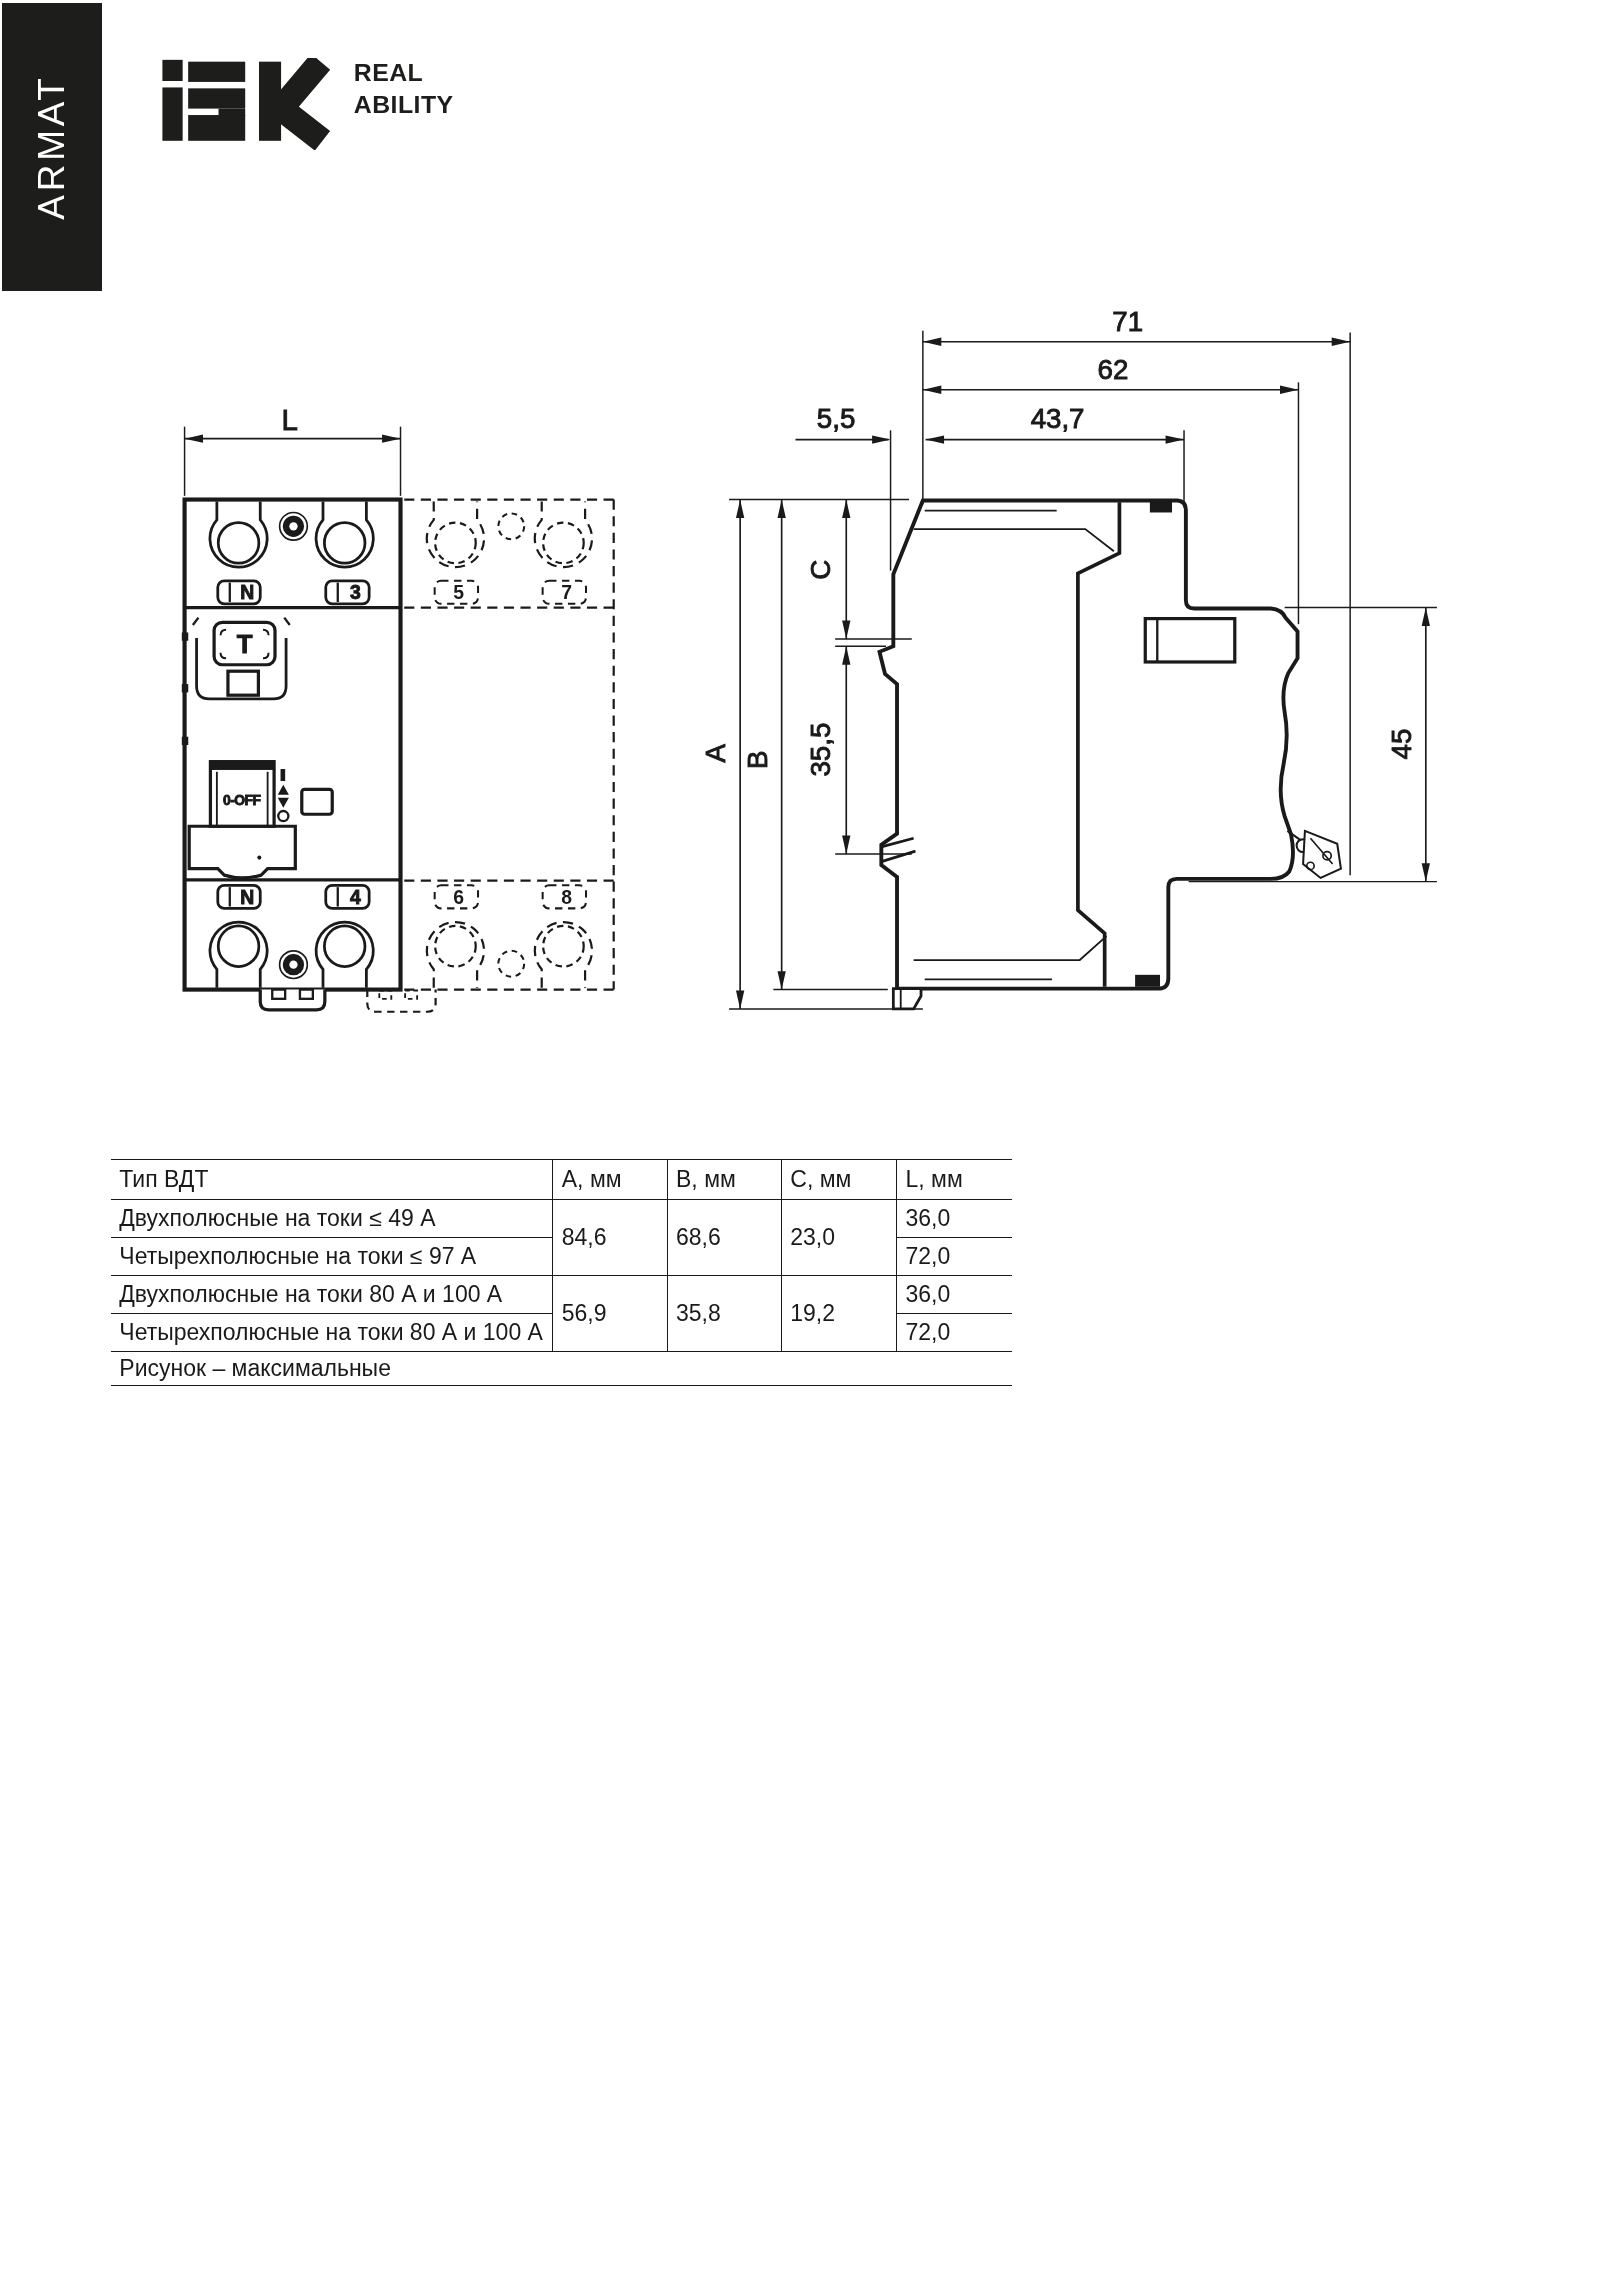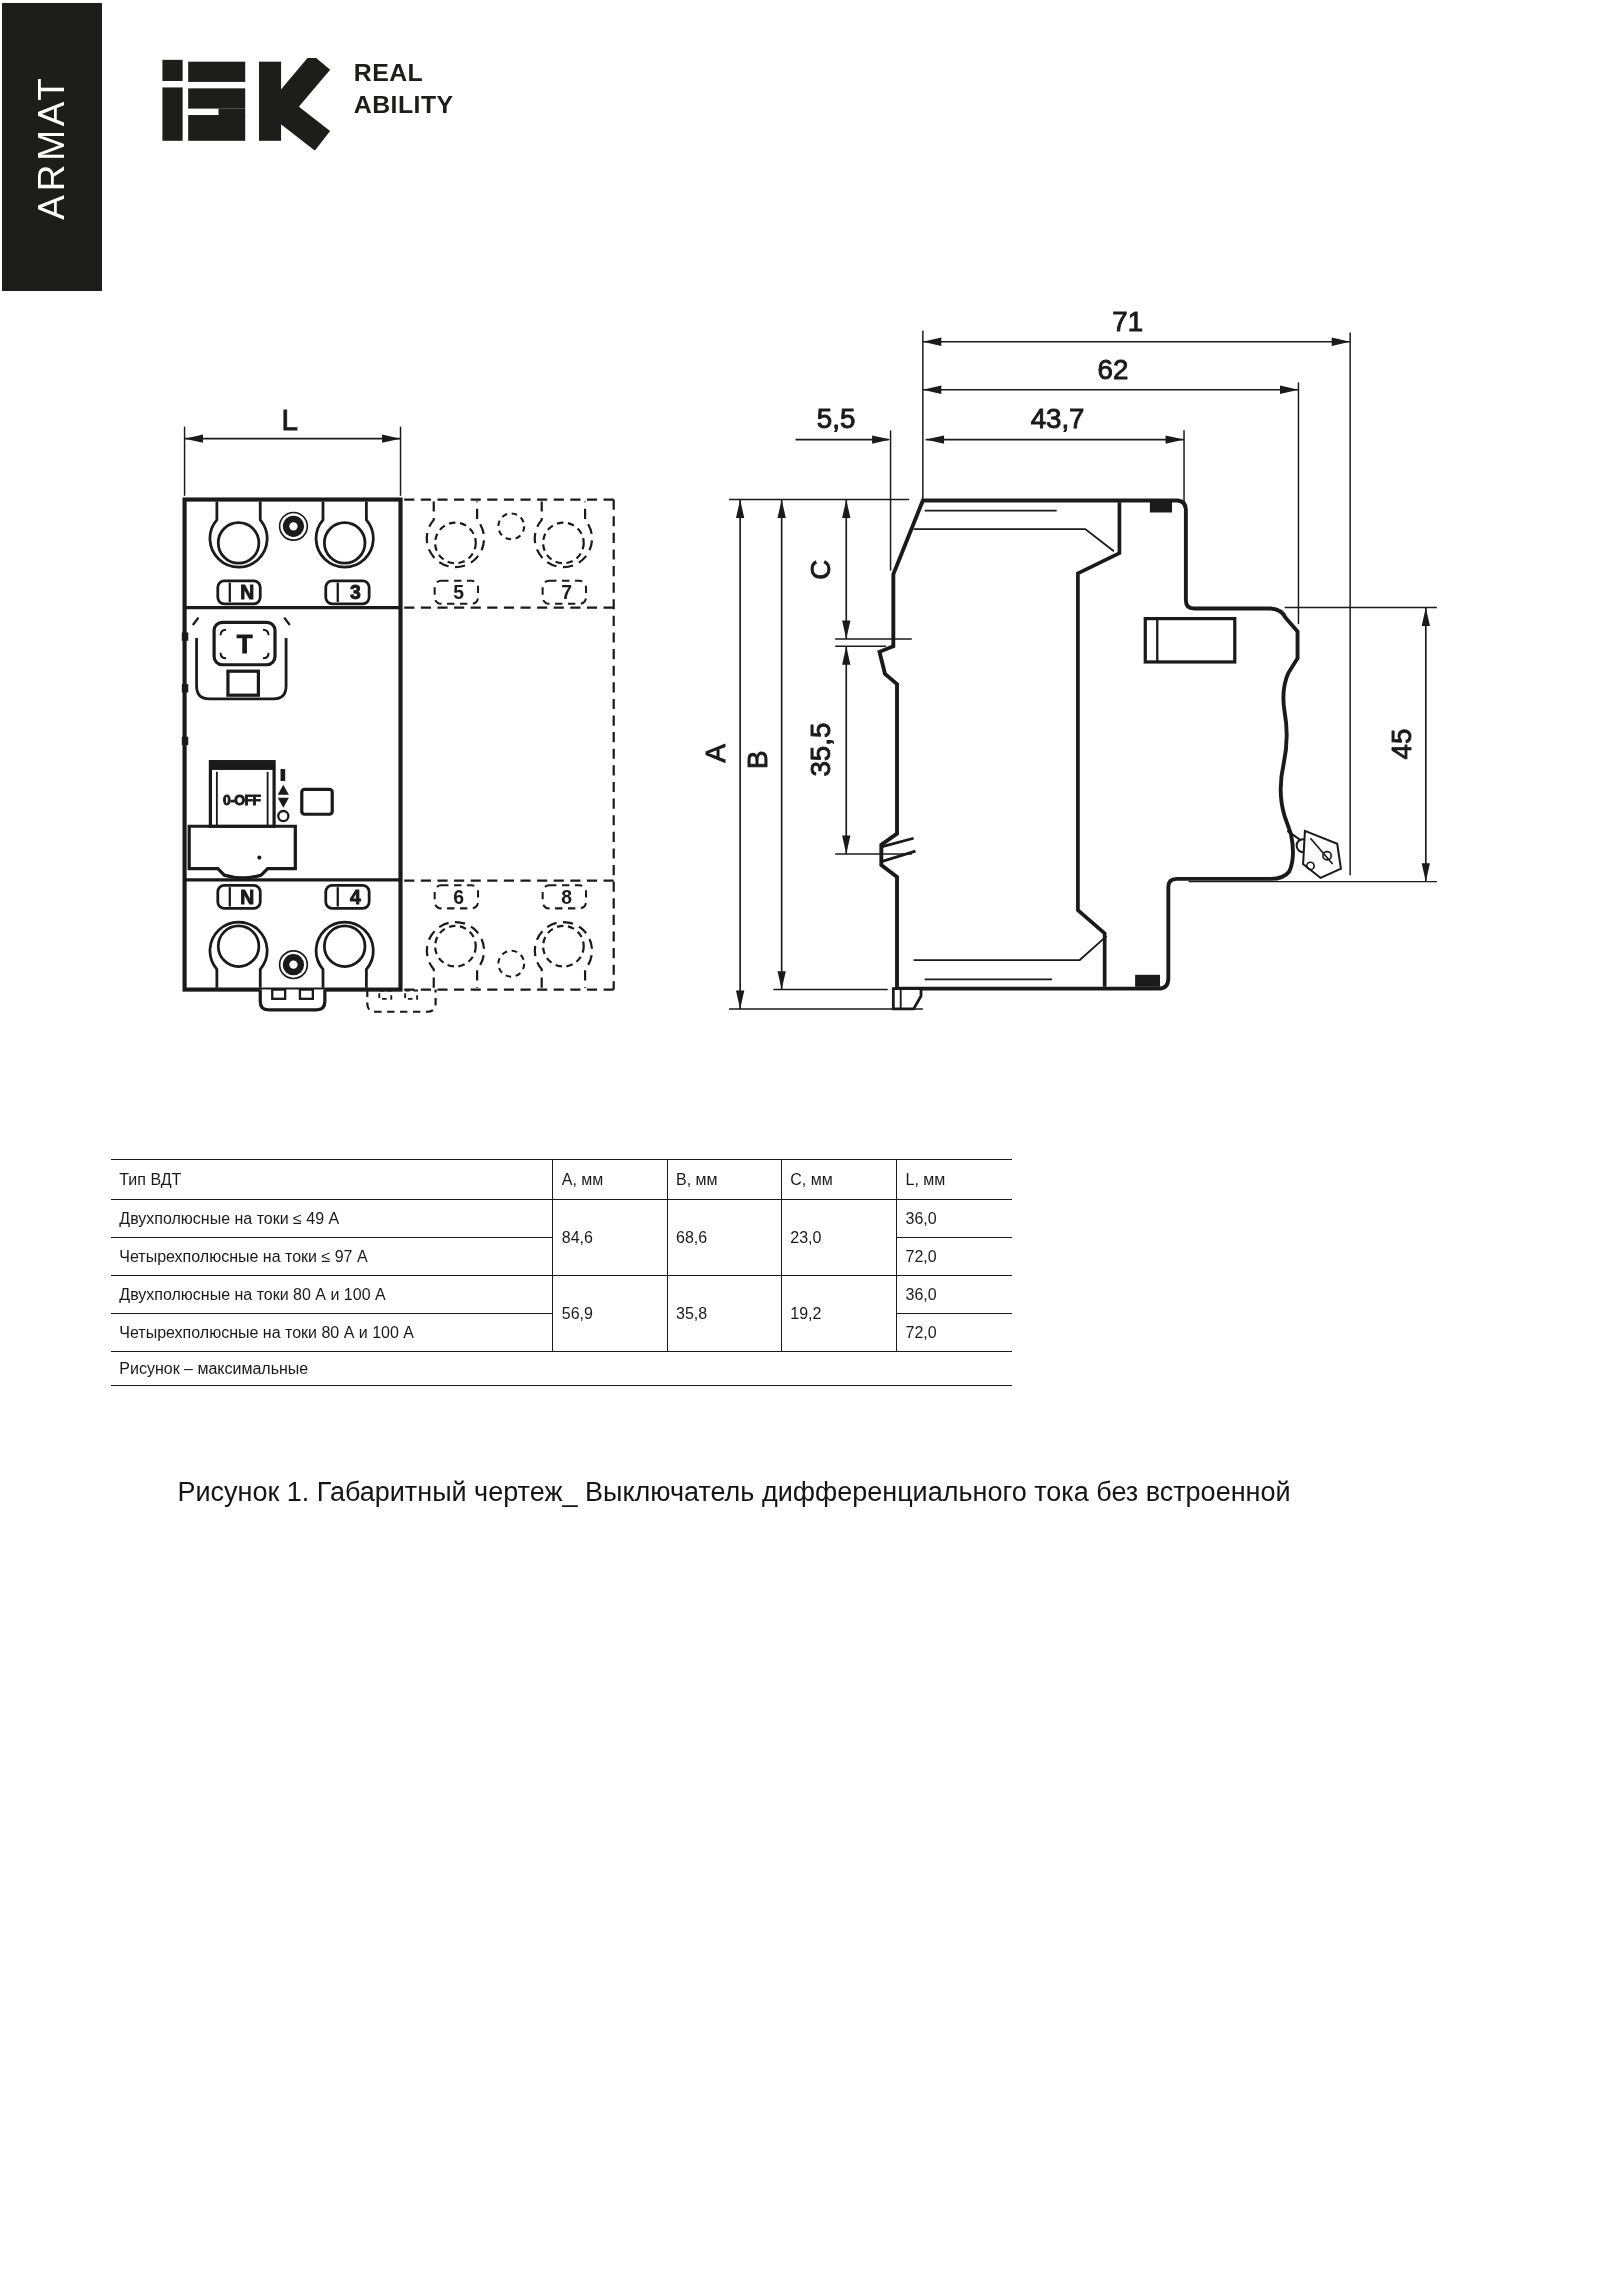--- a/index.html
+++ b/index.html
@@ -9,21 +9,21 @@
   .banner{position:absolute;left:1.8px;top:2.8px;width:100px;height:288px;background:#1d1d1b;}
   .armat{position:absolute;left:50%;top:50%;transform:translate(-50%,-50%) rotate(-90deg);
          color:#fff;font-size:37px;letter-spacing:3.7px;white-space:nowrap;font-weight:400;}
   
   .logo-svg{position:absolute;left:162px;top:58px;}
   
   .drawing-svg{position:absolute;left:0;top:0;}
   .drawing-svg text{font-family:"Liberation Sans", sans-serif;fill:#1a1a1a;}
   
   .dim-table{position:absolute;left:111px;top:1159px;width:901px;border-collapse:collapse;
-             table-layout:fixed;font-size:16px;color:#1a1a1a;}
+             table-layout:fixed;font-size:23px;color:#1a1a1a;}
   .dim-table th,.dim-table td{border-top:1.8px solid #1a1a1a;font-weight:normal;text-align:left;
              padding:0 3.7px 0 8.3px;vertical-align:middle;}
   .dim-table th{height:39px;}
   .dim-table td{height:37px;}
   .dim-table .v{border-left:1.8px solid #1a1a1a;}
   .dim-table tfoot td{border-top:1.8px solid #1a1a1a;border-bottom:1.8px solid #1a1a1a;height:33px;}
   
   .caption{position:absolute;left:88px;top:1471px;width:1292px;text-align:center;
            font-size:27px;line-height:42px;color:#141414;}
 </style>
@@ -303,17 +303,16 @@
       </tr>
     </tbody>
     <tfoot>
       <tr>
         <td colspan="5">Рисунок – максимальные</td>
       </tr>
     </tfoot>
   </table>
 
   <div class="caption">
-    <div>Рисунок 1. Габаритный чертеж_ Выключатель дифференциального тока без встроенной</div>
   </div>
 
 </div>
 
 
 </body></html>

